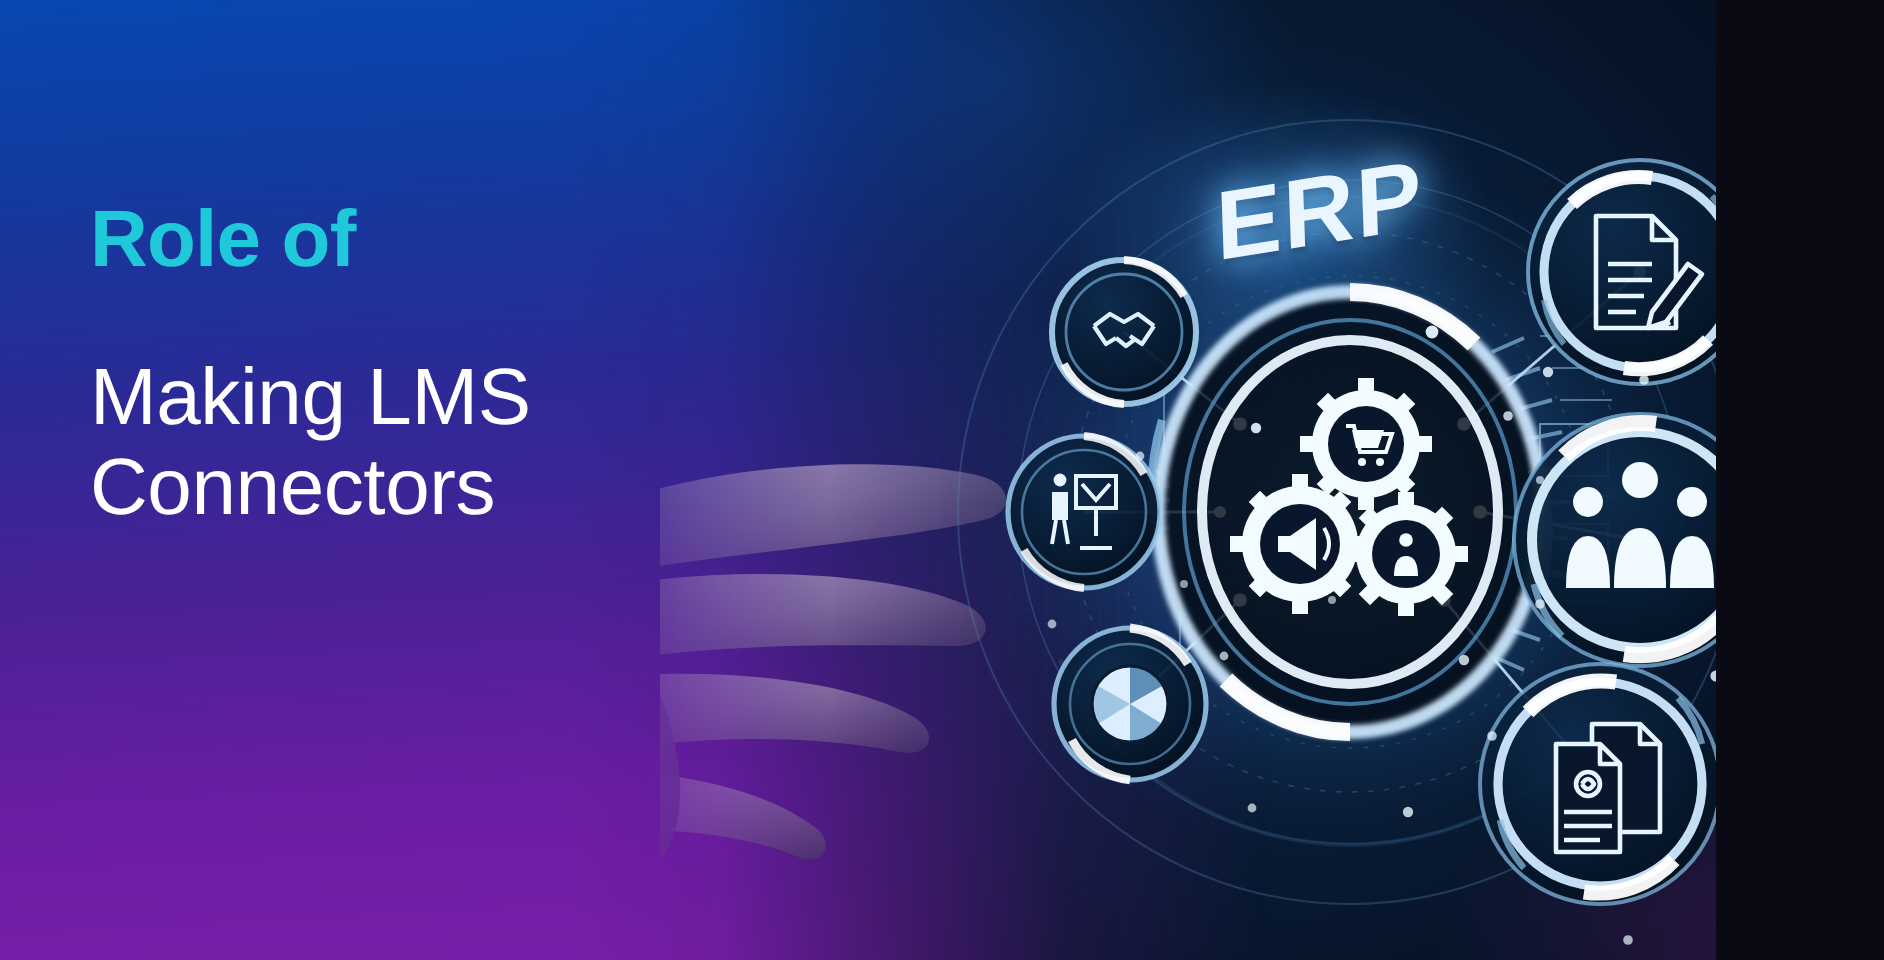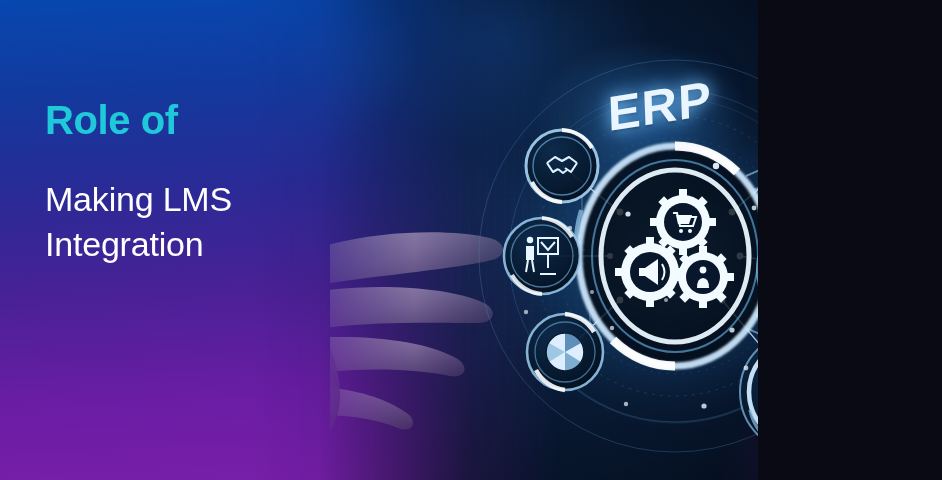--- a/index.html
+++ b/index.html
@@ -1,19 +1,19 @@
 <!DOCTYPE html>
 <html><head>
 <meta charset="utf-8">
 <title>Role of Connectors banner</title>
 <style>
   html,body{margin:0;padding:0;background:#0a0a14;}
   #banner{
     position:relative;
-    width:758px;height:480px;
+    width:858px;height:480px;
     overflow:hidden;
     font-family:"Liberation Sans", sans-serif;
     background:#4c1d95;
   }
 
   
   .layer{position:absolute;inset:0;}
 
   
   .bg-base{
@@ -62,21 +62,21 @@
     color:#1fc9da;
     font-size:40px;
     font-weight:700;
     line-height:48px;
     letter-spacing:-.4px;
     white-space:nowrap;
   }
   .sub{margin-top:33px;}
   .s-line{
     color:#ffffff;
-    font-size:34px;
+    font-size:40px;
     font-weight:400;
     line-height:45px;
     letter-spacing:-.2px;
     white-space:nowrap;
   }
 
   
   .holo{position:absolute;left:470px;top:0;width:472px;height:480px;}
 
   .erp{
@@ -123,21 +123,21 @@
       <path d="M-60 120 C-30 112 5 140 10 200 C12 240 -10 262 -60 266 Z" opacity=".9"></path>
     </g>
   </svg>
 
   <div class="copy">
     <div>
       <div class="h-line">Role of</div>
     </div>
     <div class="sub">
       <div class="s-line">Making LMS</div>
-      <div class="s-line">Integration</div>
+      <div class="s-line">Connectors</div>
     </div>
   </div>
 
   <svg class="holo" viewBox="0 0 472 480">
     <defs>
       <radialGradient id="hubglow" cx="50%" cy="50%" r="50%">
         <stop offset="0%" stop-color="#7fd0ff" stop-opacity=".40"></stop>
         <stop offset="55%" stop-color="#2a78c8" stop-opacity=".16"></stop>
         <stop offset="100%" stop-color="#000" stop-opacity="0"></stop>
       </radialGradient>

